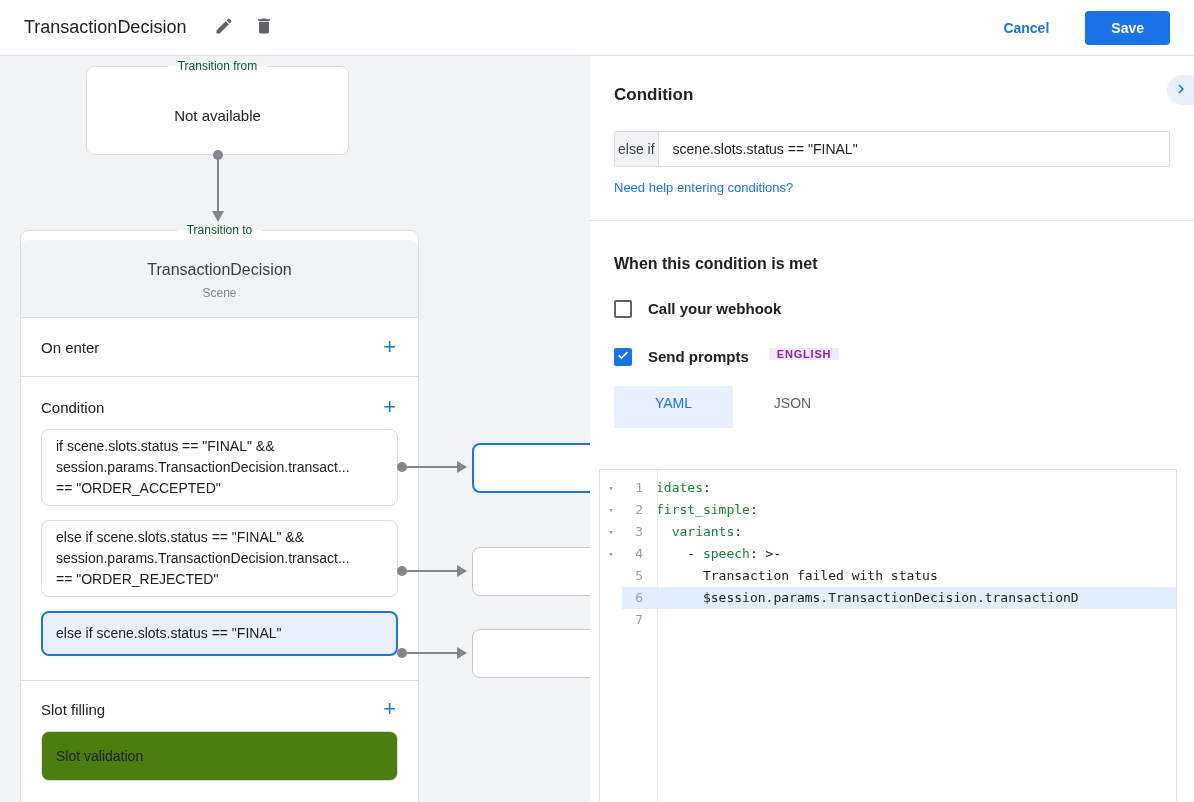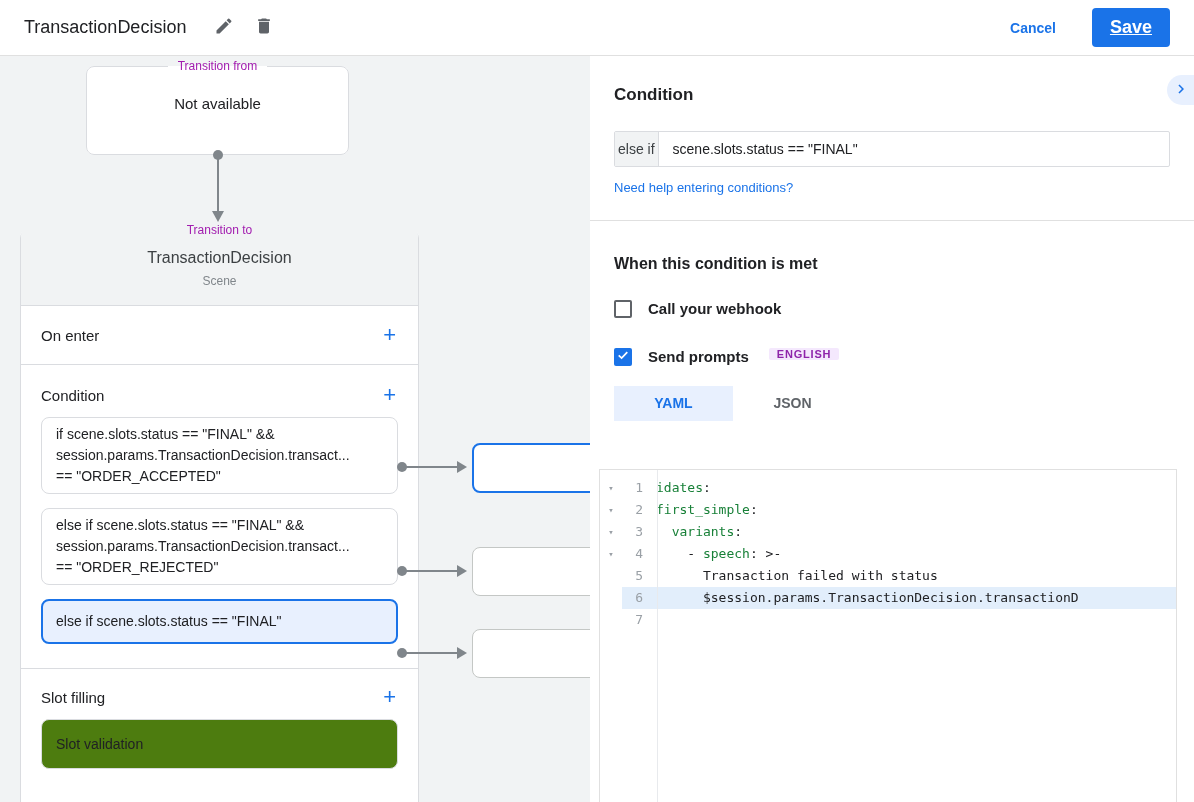--- a/index.html
+++ b/index.html
@@ -9,30 +9,30 @@
   
   .topbar { height:56px; background:#fff; border-bottom:1px solid #e0e0e0;
             display:flex; align-items:center; padding:0 24px; position:relative; z-index:10; }
   .topbar-title { font-size:18px; color:#202124; margin-right:22px; }
   .icon-btn { background:none; border:none; width:32px; height:32px; display:flex;
               align-items:center; justify-content:center; cursor:pointer; margin-right:8px; }
   .icon-btn svg { fill:#5f6368; }
   .topbar-spacer { flex:1; }
   .cancel-btn { background:none; border:none; color:#1a73e8; font-size:14px; font-weight:600;
                 font-family:"Liberation Sans",sans-serif; margin-right:36px; cursor:pointer; }
-  .save-btn { background:#1a73e8; border:none; color:#fff; font-size:18px; font-weight:600;
-              font-family:"Liberation Sans",sans-serif; padding:9px 18px; border-radius:4px; cursor:pointer;text-decoration:underline; }
+  .save-btn { background:#1a73e8; border:none; color:#fff; font-size:14px; font-weight:600;
+              font-family:"Liberation Sans",sans-serif; padding:9px 26px; border-radius:4px; cursor:pointer; }
 
   
   .main { position:relative; height:746px; background:#f1f3f4; }
   .canvas { position:absolute; inset:0; overflow:hidden; }
 
   
   fieldset { border:1px solid #dadce0; border-radius:8px; background:#fff; position:absolute; }
-  fieldset legend { margin:0 auto; padding:0 10px; font-size:12px; color:#a21caf; }
+  fieldset legend { margin:12px auto; padding:0 10px; font-size:12px; color:#14532d; }
 
   .from-box { left:86px; top:3px; width:263px; height:96px; text-align:center; }
   .from-box .node-text { font-size:15px; color:#202124; margin-top:22px; }
 
   .to-card { left:20px; top:167px; width:399px; height:900px; padding:0; }
   .scene-header { background:#f1f3f4; border-bottom:1px solid #dadce0;
                   border-radius:7px 7px 0 0; margin-top:-9px; padding:21px 0 17px;
                   text-align:center; }
   .scene-title { font-size:16px; color:#3c4043; }
   .scene-subtitle { font-size:12px; color:#80868b; margin-top:7px; }
@@ -94,22 +94,22 @@
   .checkbox.unchecked { border:2px solid #5f6368; background:#fff; }
   .checkbox.checked { background:#1a73e8; display:flex; align-items:center; justify-content:center; }
   .check-label { font-size:15px; font-weight:700; color:#202124; }
   .lang-badge { margin-left:20px; background:#f4e8fd; color:#8e24aa; font-size:11px;
                 font-weight:700; letter-spacing:.8px; padding:0 8px; border-radius:2px; }
 
   .hint { margin:12px 24px 0; font-size:13px; color:#3c4043; line-height:17px; max-width:560px; }
   .hint a { color:#1a73e8; text-decoration:none; }
 
   .tabs { display:flex; margin:20px 24px 0; }
-  .tab { min-width:119px; height:35px; line-height:34px; text-align:center; font-size:14px;
-         font-weight:700; color:#5f6368; cursor:pointer; }
+  .tab { min-width:119px; height:42px; line-height:34px; text-align:center; font-size:14px;
+         font-weight:400; color:#5f6368; cursor:pointer; }
   .tab.active { background:#e8f0fe; color:#1a73e8; }
 
   
   .editor { position:absolute; left:9px; top:413px; width:578px; height:340px;
             border:1px solid #e0e0e0; background:#fff; overflow:hidden; padding-top:7px;
             font-family:"DejaVu Sans Mono", monospace; font-size:13px; line-height:22px; }
   .editor::before { content:""; position:absolute; left:57px; top:0; bottom:0; width:1px;
                     background:#e8eaed; z-index:2; }
   .ed-line { display:flex; height:22px; white-space:pre; position:relative; }
   .ed-line.hl { background:linear-gradient(to right, transparent 22px, #e2eefb 22px); }

